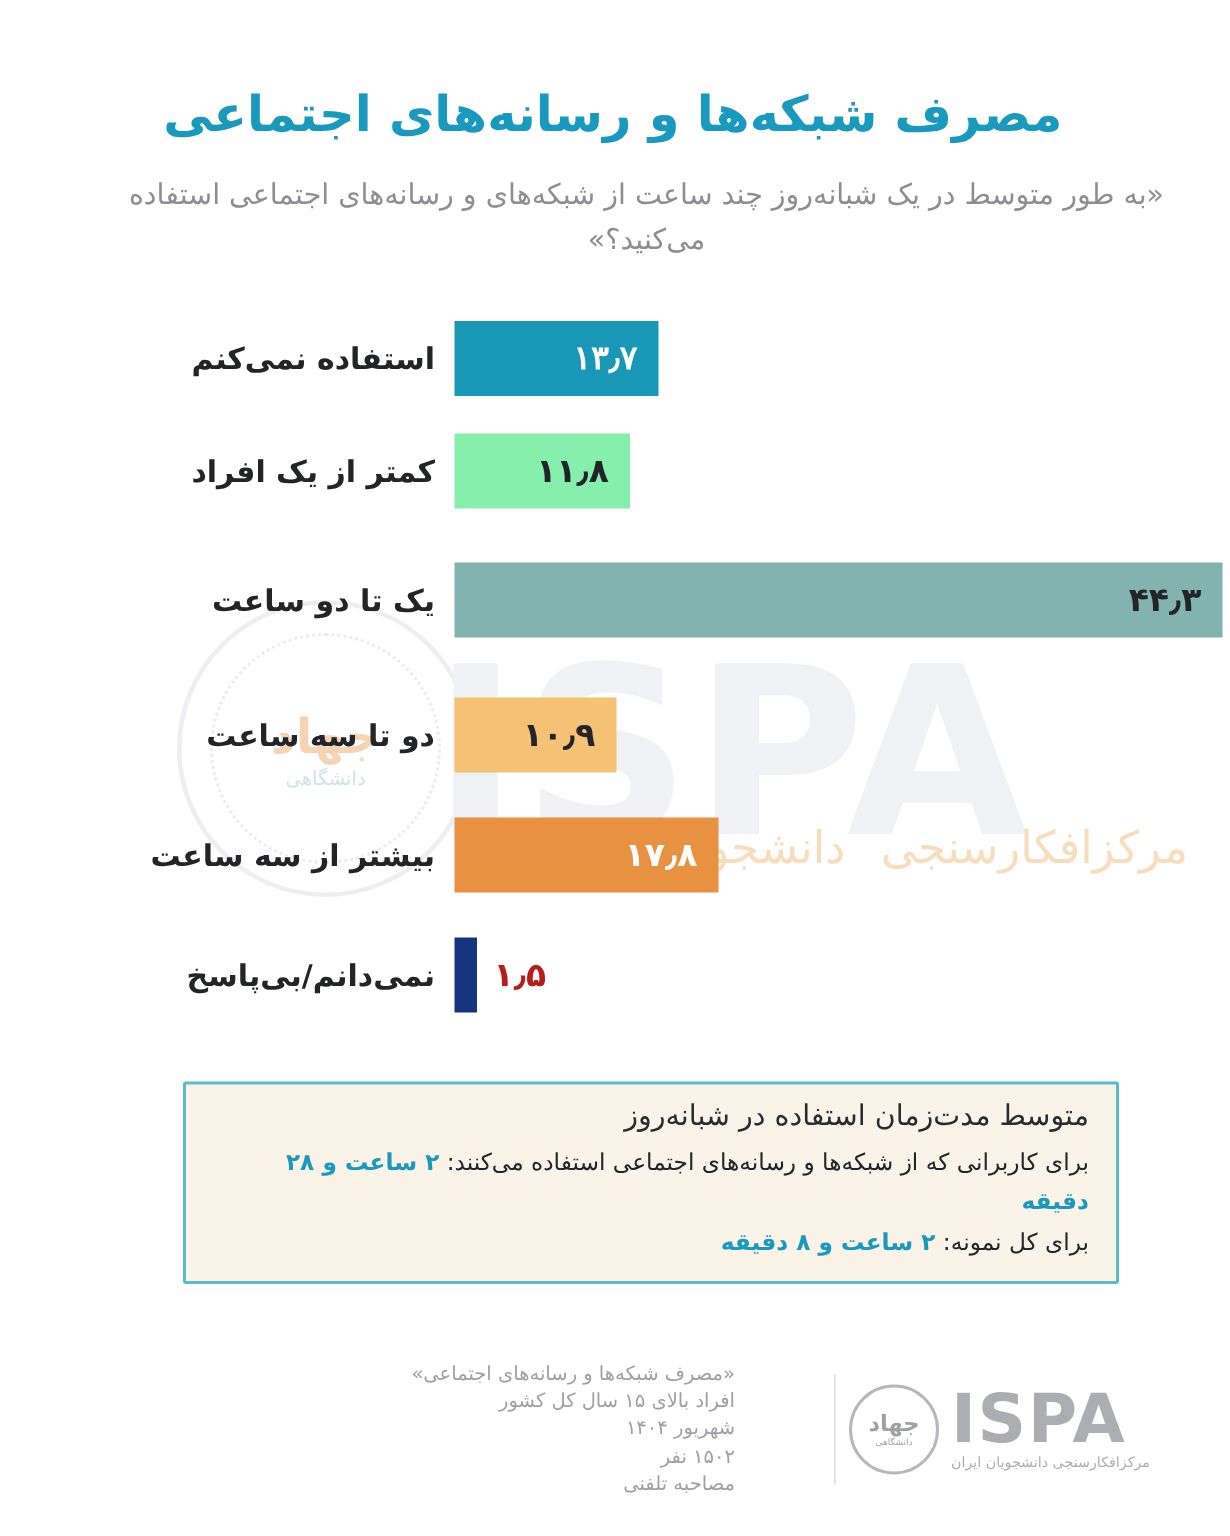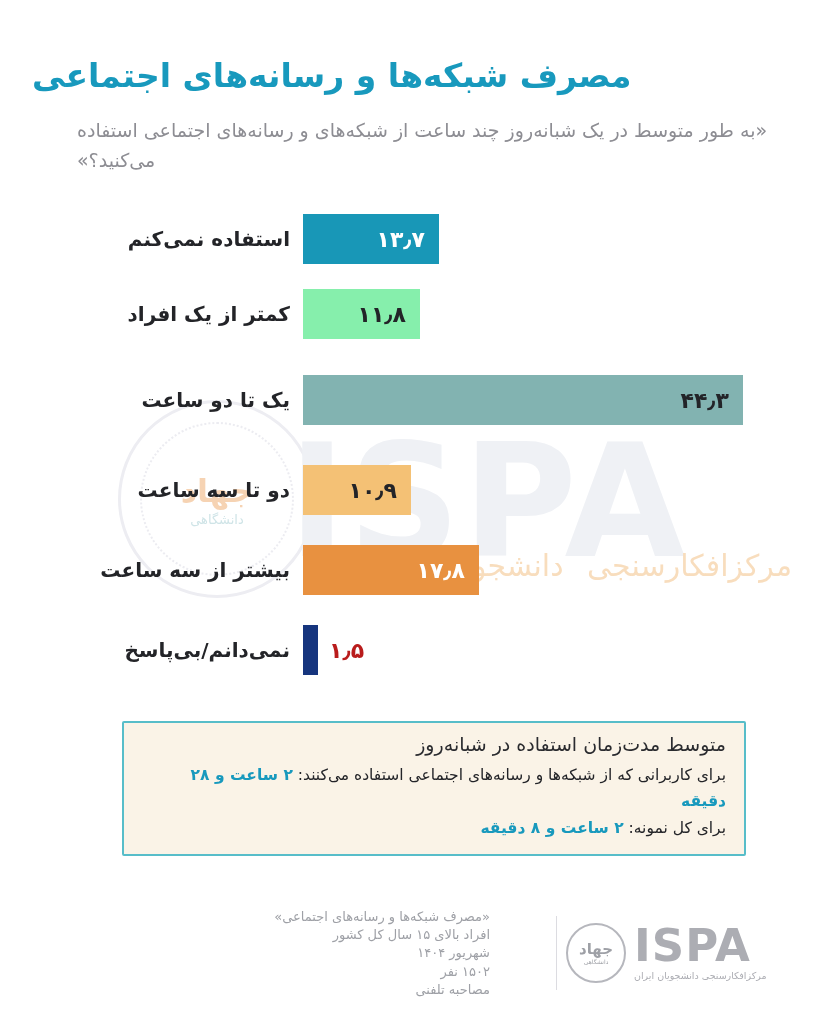--- a/index.html
+++ b/index.html
@@ -23,21 +23,21 @@
   .wm-ispa{
     position:absolute;left:288px;top:424px;font-size:156px;font-weight:bold;
     color:#eff1f5;line-height:1;letter-spacing:2px;
   }
   .wm-org{
     position:absolute;right:28px;top:548px;font-size:30px;color:#f8ddbd;
     direction:rtl;word-spacing:14px;white-space:nowrap;
   }
   
   .content{position:relative;z-index:1;}
-  .header{padding:54px 35px 0 32px;text-align:left;direction:rtl;}
+  .header{padding:54px 35px 0 32px;text-align:center;direction:rtl;}
   .title{color:#1899BD;font-size:33px;font-weight:bold;line-height:1.35;}
   .subtitle{margin:16px 0 0 45px;color:#8d8d93;font-size:19px;line-height:1.62;}
   .chart{margin-top:38px;padding-left:80px;}
   .chart-row{display:flex;align-items:center;height:50px;}
   .chart-row:nth-child(1){margin-bottom:25px;}
   .chart-row:nth-child(2){margin-bottom:36px;}
   .chart-row:nth-child(3){margin-bottom:40px;}
   .chart-row:nth-child(4){margin-bottom:30px;}
   .chart-row:nth-child(5){margin-bottom:30px;}
   .row-label{
@@ -97,36 +97,36 @@
   <div class="header">
     <div class="title">مصرف شبکه‌ها و رسانه‌های اجتماعی</div>
     <div class="subtitle">«به طور متوسط در یک شبانه‌روز چند ساعت از شبکه‌های و رسانه‌های اجتماعی استفاده می‌کنید؟»</div>
   </div>
 
   <div class="chart" id="chart">
       <div class="chart-row">
         <div class="row-label">استفاده نمی‌کنم</div>
         <div class="row-bar-area">
           <div class="bar" style="width: 136px; background: rgb(24, 151, 183);">
-            <span class="bar-value" style="color: rgb(255, 255, 255);">۱۳٫۷</span>
+            <span class="bar-value" style="color: rgb(255, 255, 255); font-family: Liberation Serif, serif;">۱۳٫۷</span>
           </div>
         </div>
       </div>
       <div class="chart-row">
         <div class="row-label">کمتر از یک افراد</div>
         <div class="row-bar-area">
           <div class="bar" style="width: 117px; background: #86efac;">
             <span class="bar-value" style="color: rgb(35, 36, 40);">۱۱٫۸</span>
           </div>
         </div>
       </div>
       <div class="chart-row">
         <div class="row-label">یک تا دو ساعت</div>
         <div class="row-bar-area">
-          <div class="bar" style="width: 440px; background: rgb(130, 179, 177);">
+          <div class="bar" style="width: 512px; background: rgb(130, 179, 177);">
             <span class="bar-value" style="color: rgb(35, 36, 40);">۴۴٫۳</span>
           </div>
         </div>
       </div>
       <div class="chart-row">
         <div class="row-label">دو تا سه ساعت</div>
         <div class="row-bar-area">
           <div class="bar" style="width: 108px; background: rgb(244, 193, 117);">
             <span class="bar-value" style="color: rgb(35, 36, 40);">۱۰٫۹</span>
           </div>

